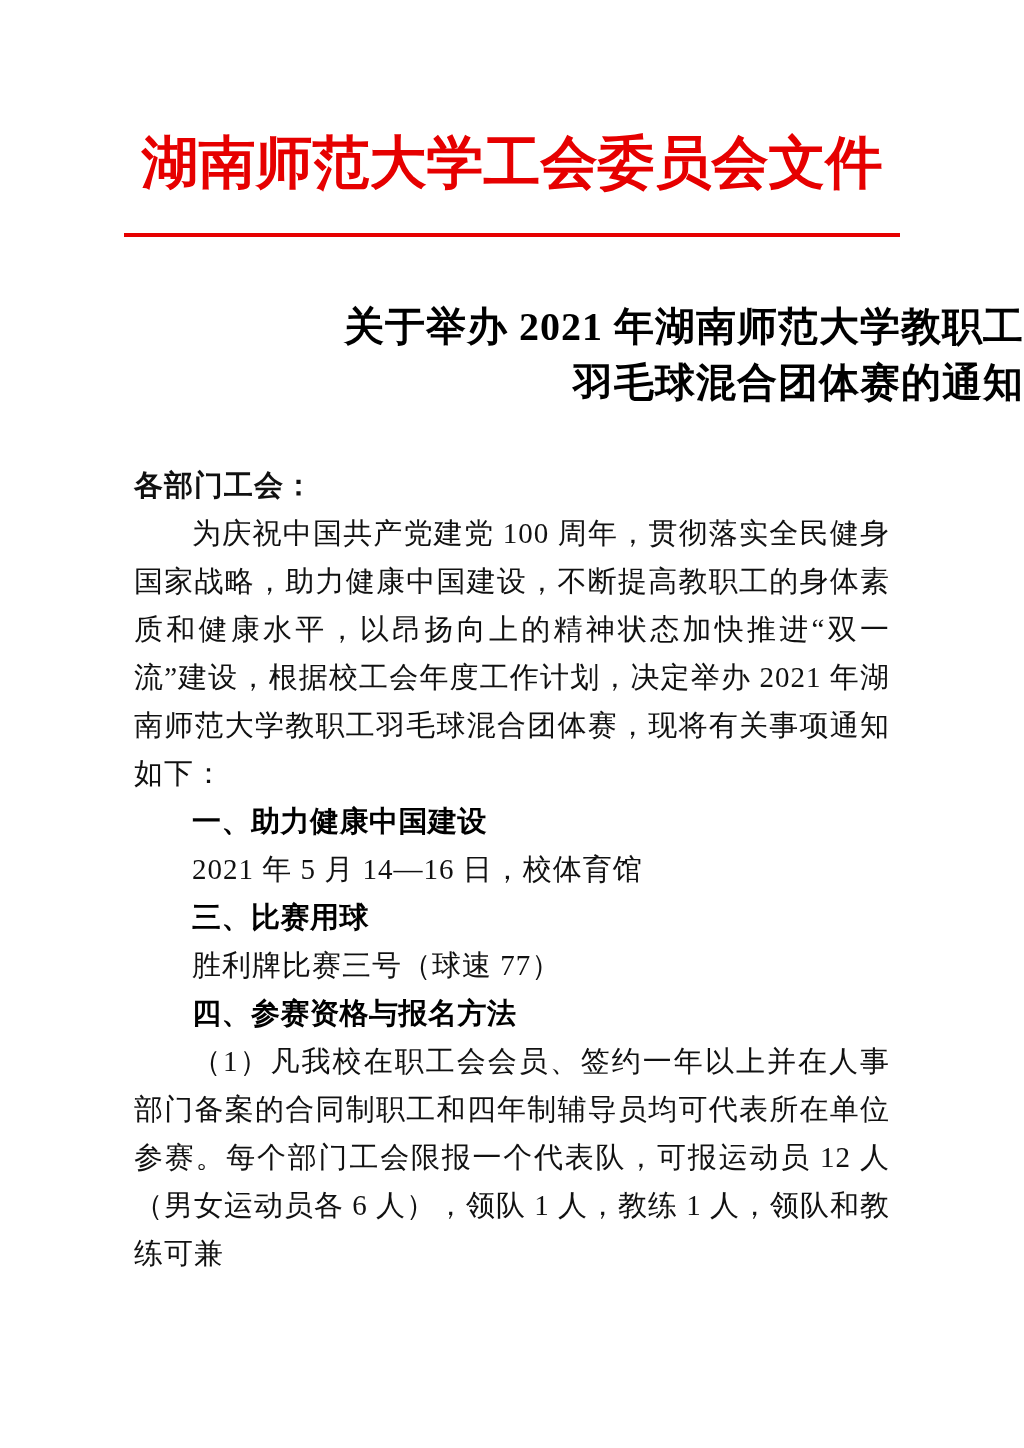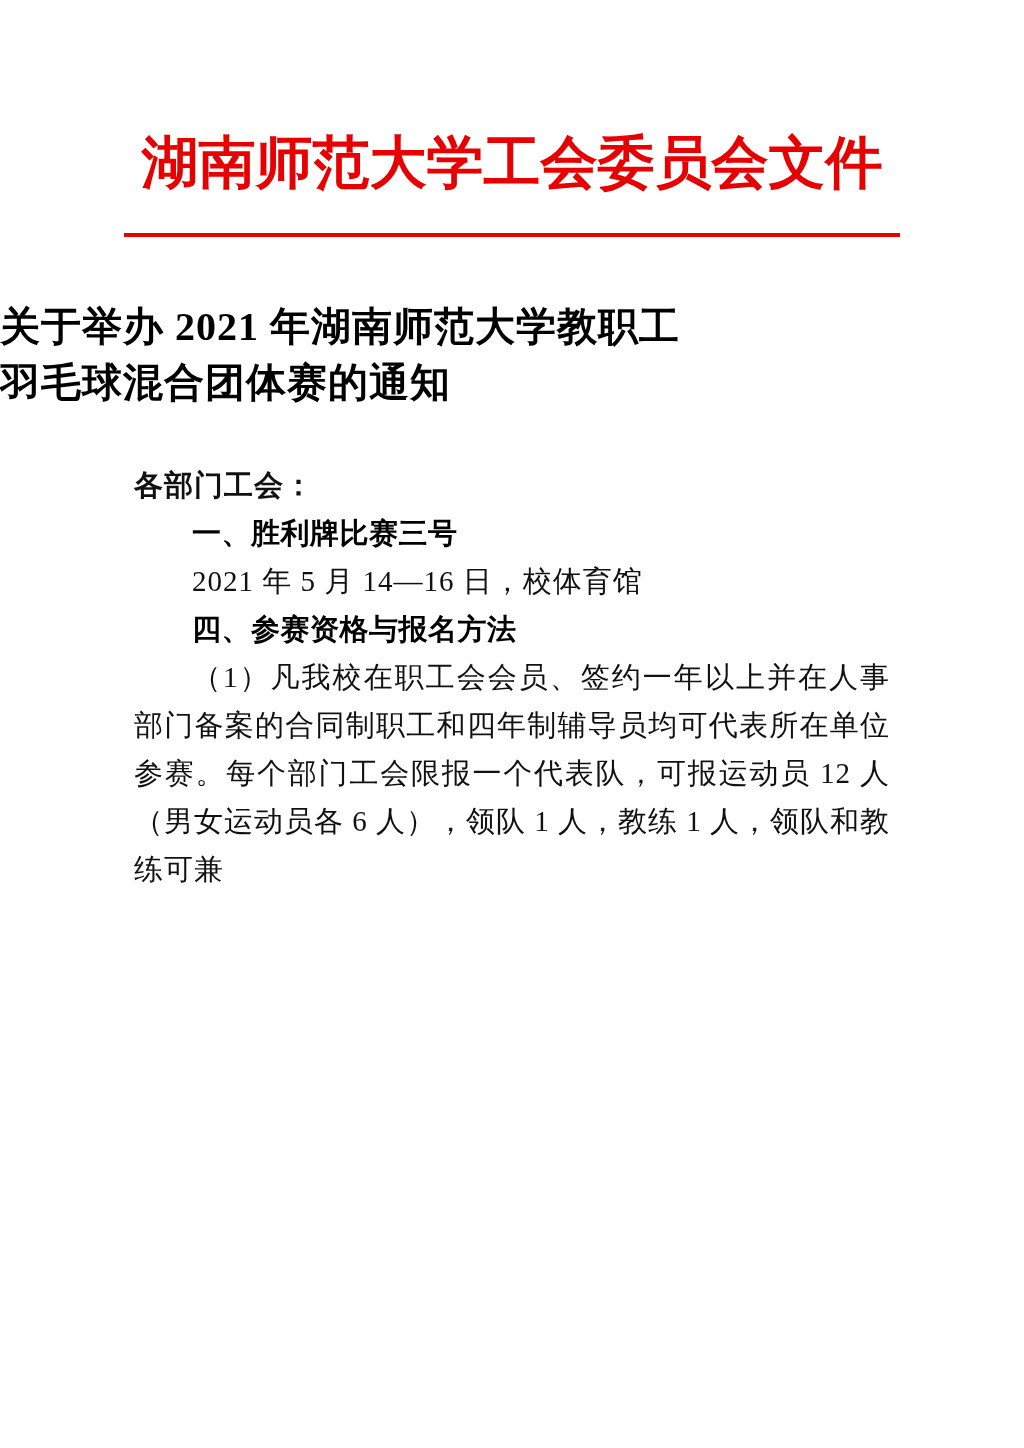--- a/index.html
+++ b/index.html
@@ -45,21 +45,21 @@
     background: var(--accent);
     border: none;
   }
 
   .doc-title {
     margin-top: 62px;
     font-size: 40px;
     line-height: 56px;
     font-weight: bold;
     color: #000000;
-    text-align: left;
+    text-align: right;
     letter-spacing: 1px;
     font-family: "Liberation Serif", "DejaVu Serif", serif;
   }
 
   .body-area {
     margin: 50px 134px 0 134px;  
     font-size: 29px;
     line-height: 48px;
     color: #111111;
     letter-spacing: 1px;
@@ -94,24 +94,27 @@
 
   <div class="doc-title">
     <div>关于举办 2021 年湖南师范大学教职工</div>
     <div>羽毛球混合团体赛的通知</div>
   </div>
 
   <div class="body-area">
 
     <p class="salutation">各部门工会：</p>
 
+    <p class="para">为庆祝中国共产党建党 100 周年，贯彻落实全民健身国家战略，助力健康中国建设，不断提高教职工的身体素质和健康水平，以昂扬向上的精神状态加快推进“双一流”建设，根据校工会年度工作计划，决定举办 2021 年湖南师范大学教职工羽毛球混合团体赛，现将有关事项通知如下：</p>
 
-    <p class="section-heading">一、胜利牌比赛三号</p>
+    <p class="section-heading">一、助力健康中国建设</p>
     <p class="section-content">2021 年 5 月 14—16 日，校体育馆</p>
 
 
+    <p class="section-heading">三、比赛用球</p>
+    <p class="section-content">胜利牌比赛三号（球速 77）</p>
 
     <p class="section-heading">四、参赛资格与报名方法</p>
     <p class="section-content">（1）凡我校在职工会会员、签约一年以上并在人事部门备案的合同制职工和四年制辅导员均可代表所在单位参赛。每个部门工会限报一个代表队，可报运动员 12 人（男女运动员各 6 人），领队 1 人，教练 1 人，领队和教练可兼</p>
 
   </div>
 
 </div>
 
 </body></html>

